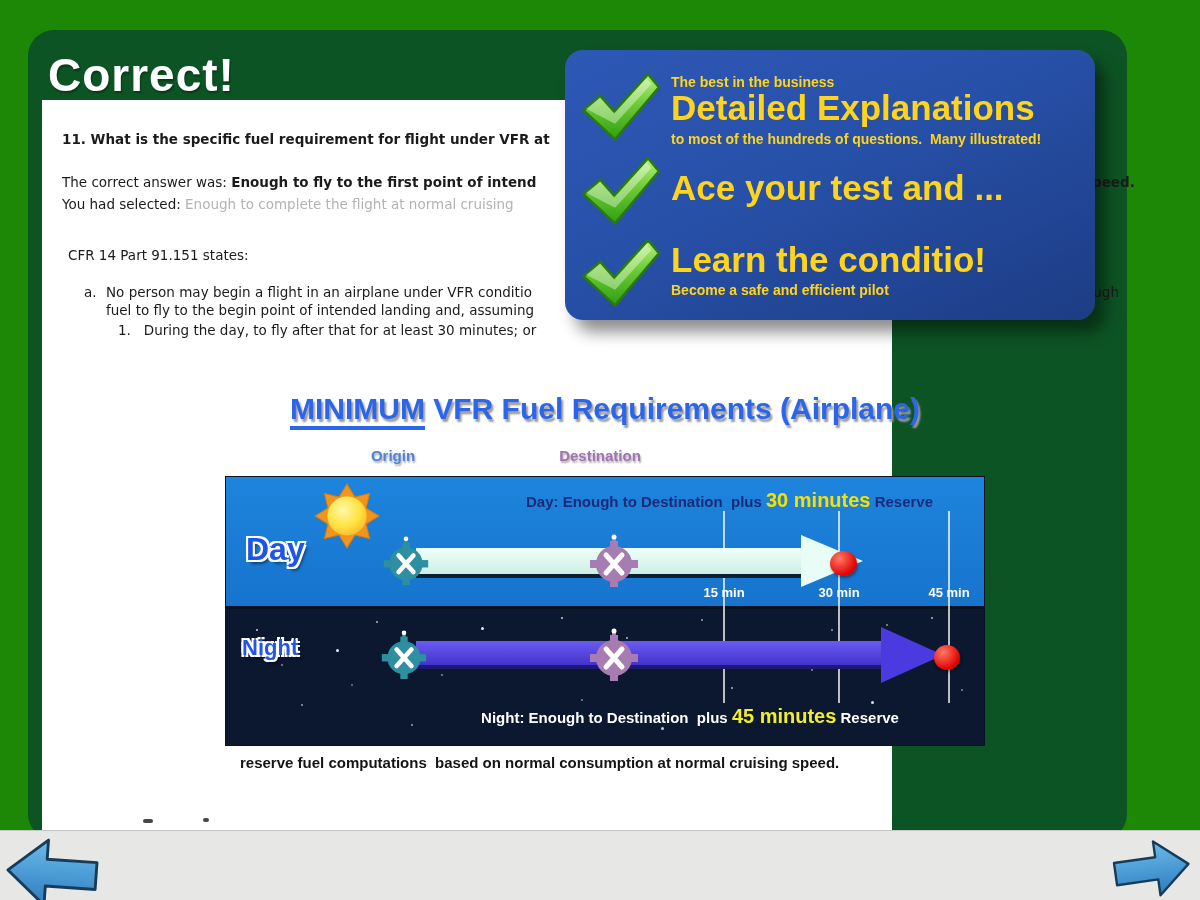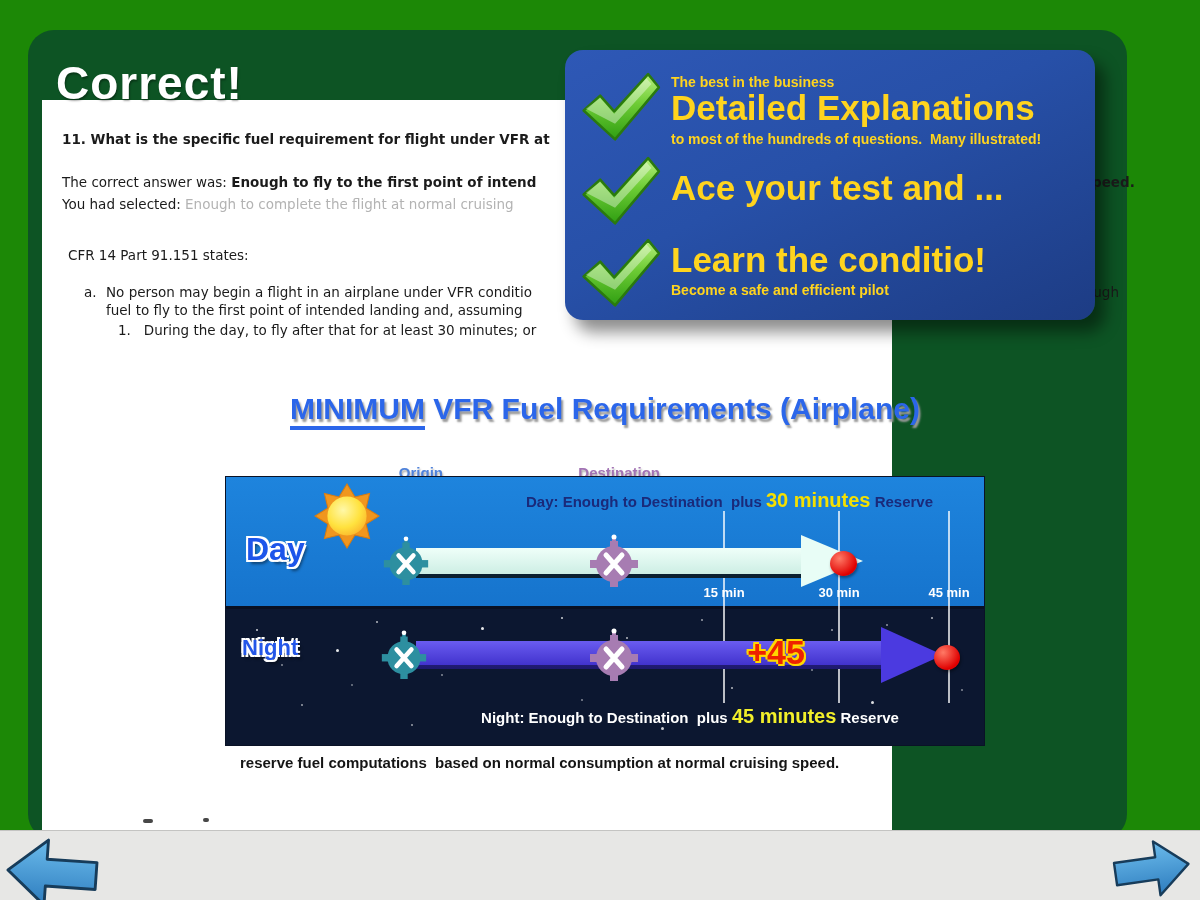--- a/index.html
+++ b/index.html
@@ -7,40 +7,40 @@
     width:1200px;height:900px;overflow:hidden;position:relative;
     background:#1c8806;
     font-family:"DejaVu Sans",sans-serif;
   }
   
   .dark-panel{
     position:absolute;left:28px;top:30px;width:1099px;height:810px;
     background:#0d5424;border-radius:26px;
   }
   .page-title{
-    position:absolute;left:40px;top:40px;margin:16px;z-index:2;
+    position:absolute;left:40px;top:40px;margin:8px;z-index:2;
     color:#ffffff;font:bold 46px "Liberation Sans",sans-serif;
     letter-spacing:1px;text-shadow:1px 2px 2px rgba(0,0,0,.35);
   }
   .content{
     position:absolute;left:42px;top:100px;width:850px;height:730px;
     background:#ffffff;z-index:1;
   }
   .content .txt{position:absolute;font-size:13.5px;line-height:18px;color:#1b1b1b;white-space:pre;}
   .b{font-weight:bold;}
   .gray{color:#b3b3b3;}
   
   .dg-title{
     position:absolute;left:183px;top:292px;width:760px;text-align:center;
     font:bold 30px "Liberation Sans",sans-serif;color:#2b66ea;
     text-shadow:2px 3px 2px #9a9a9a;white-space:pre;
   }
   .dg-title .ul{border-bottom:4px solid #2b66ea;padding-bottom:1px;}
   .axis-label{
-    position:absolute;top:364px;text-align:right;
+    position:absolute;top:347px;text-align:center;
     font:bold 15px "Liberation Sans",sans-serif;text-shadow:1px 2px 2px #aaa;
   }
   .axis-origin{left:301px;width:100px;color:#4f82da;}
   .axis-dest{left:498px;width:120px;color:#a273b4;}
   .diagram{
     position:absolute;left:183px;top:376px;width:760px;height:270px;
     border:1px solid #0a1226;box-sizing:border-box;
   }
   .band{position:absolute;left:0;width:758px;overflow:hidden;}
   .band.day{top:0;height:129px;background:linear-gradient(#1e84dd,#1674cd);border-bottom:3px solid #091022;}
@@ -151,21 +151,21 @@
   <div class="txt" style="left:20px;top:73px;"><span>The correct answer was: </span><span class="b">Enough to fly to the first point of intend</span></div>
   <div class="txt b" style="left:1050px;top:73px;">peed.</div>
 
   <div class="txt" style="left:20px;top:95px;"><span>You had selected: </span><span class="gray">Enough to complete the flight at normal cruising </span></div>
 
   <div class="txt" style="left:26px;top:146px;">CFR 14 Part 91.151 states:</div>
 
   <div class="txt" style="left:42px;top:183px;">a.</div>
   <div class="txt" style="left:64px;top:183px;">No person may begin a flight in an airplane under VFR conditio</div>
   <div class="txt" style="left:1043px;top:183px;">ough</div>
-  <div class="txt" style="left:64px;top:201px;">fuel to fly to the first point of intended landing and, assuming</div>
+  <div class="txt" style="left:64px;top:201px;">fuel to fly to the begin point of intended landing and, assuming</div>
   <div class="txt" style="left:76px;top:221px;">1.   During the day, to fly after that for at least 30 minutes; or</div>
 
   <div class="dg-title"><span class="ul">MINIMUM</span><span> VFR Fuel Requirements (Airplane)</span></div>
   <div class="axis-label axis-origin">Origin</div>
   <div class="axis-label axis-dest">Destination</div>
 
   <div class="diagram">
     <div class="band day">
       <svg class="apt" style="left:88px;top:6px;width:66px;height:66px;">
           <use href="#sun"></use>
@@ -224,21 +224,20 @@
     <div class="band-label" style="left:16px;top:158px;font-size:22px;color:#2356e8;">Night</div>
     <div class="shaft night-shaft"></div>
     <div class="head night-head"></div>
     <div class="red-dot" style="left:708px;top:168px;width:26px;height:25px;"></div>
     <svg class="apt" style="left:154px;top:152px;width:48px;height:52px;color:#2d8fa0;">
         <use href="#apt"></use>
       </svg>
     <svg class="apt" style="left:362px;top:150px;width:52px;height:56px;color:#a77cb2;">
         <use href="#apt"></use>
       </svg>
-    <div class="plus-min" style="left:485px;top:156px;">+45</div>
     <div class="night-caption"><span class="t1">Night: Enough to Destination  plus </span><span class="t2">45 minutes</span><span class="t1"> Reserve</span></div>
   </div>
 
   <div class="footnote">reserve fuel computations  based on normal consumption at normal cruising speed.</div>
 
   <div class="remnant" style="left:101px;top:719px;width:10px;height:4px;"></div>
   <div class="remnant" style="left:161px;top:718px;width:6px;height:4px;"></div>
 </div>
 
 <div class="popup">

